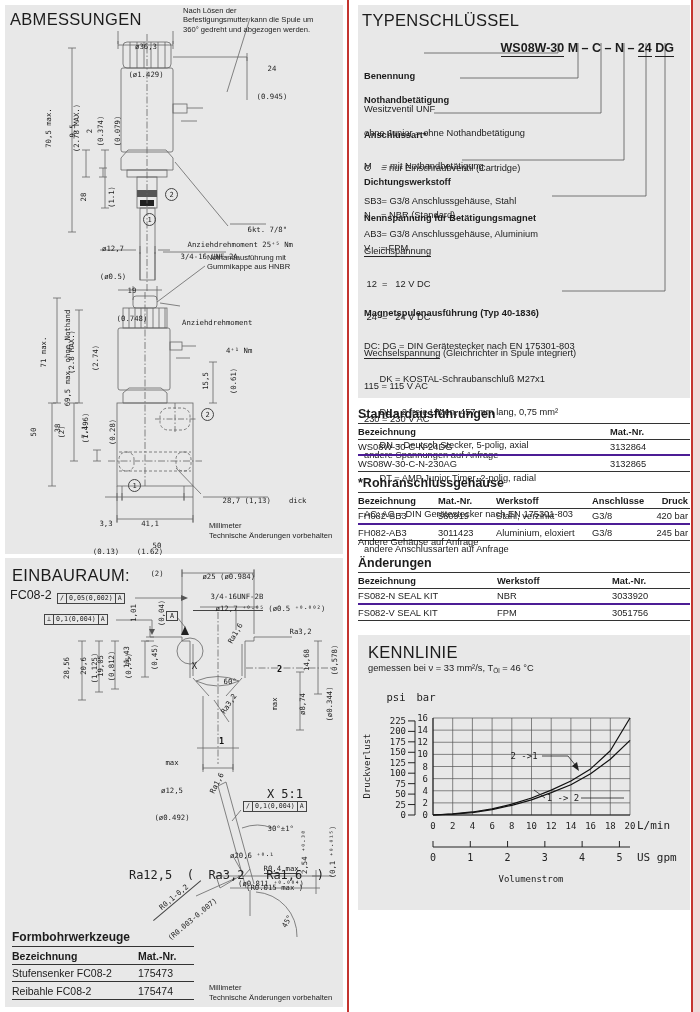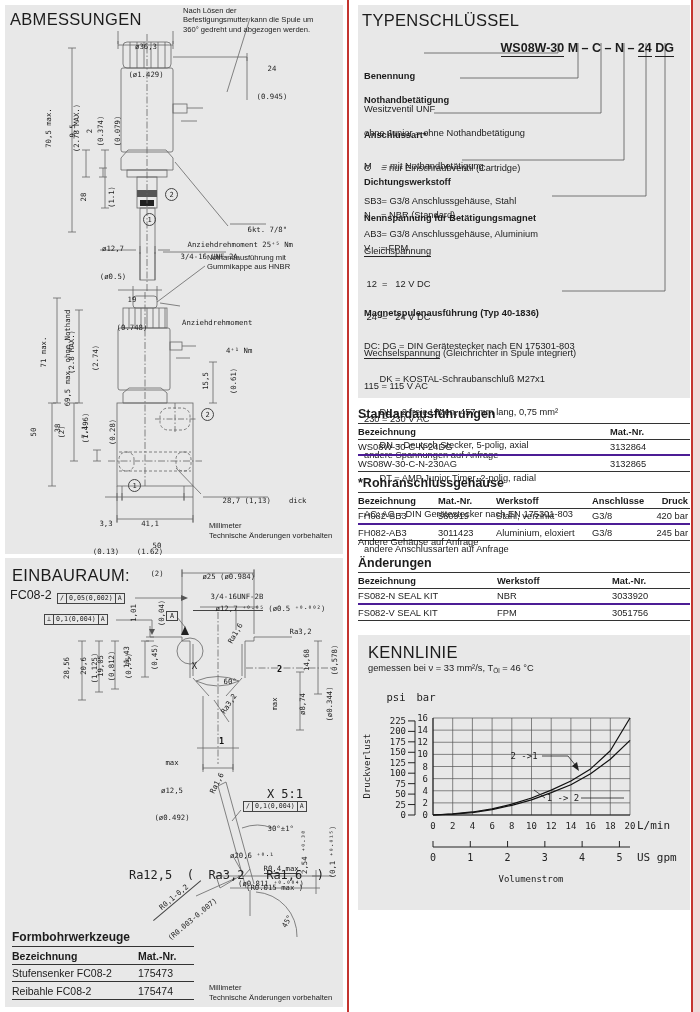--- a/index.html
+++ b/index.html
@@ -209,21 +209,21 @@
     <span style="display:block;">(ø0.5)</span>
   </div>
   <div class="dl dll" style="left:163px;top:243px;">
     <span>3/4-16 UNF-2A</span>
   </div>
   <div class="note" style="left:207px;top:253px;">
     <span style="display:block;">Nothandausführung mit</span>
     <span style="display:block;">Gummikappe aus HNBR</span>
   </div>
   <div class="dl hc" style="left:132px;top:268px;">
-    <span style="display:block;margin-top:9px;">19</span>
+    <span style="display:block;">19</span>
     <span style="display:block;">(0.748)</span>
   </div>
   <div class="dl dll" style="left:182px;top:300px;text-align:right;">
     <span style="display:block;">Anziehdrehmoment</span>
     <span style="display:block;">4⁺¹ Nm</span>
   </div>
   <div class="dl rvc" style="left:57px;top:352px;">
     <span style="display:block;">71 max.</span>
     <span style="display:block;">(2.8 MAX.)</span>
   </div>

